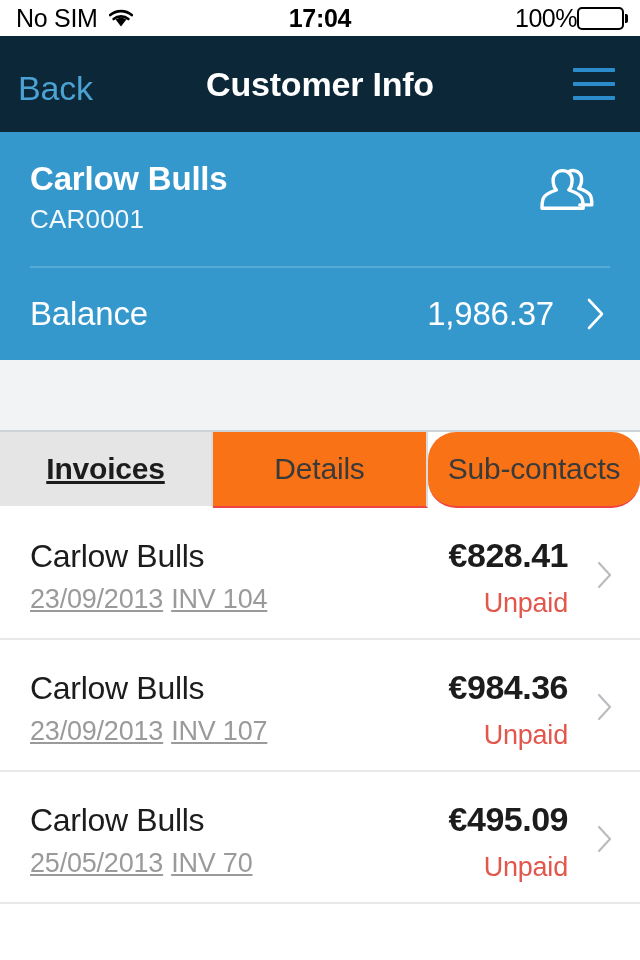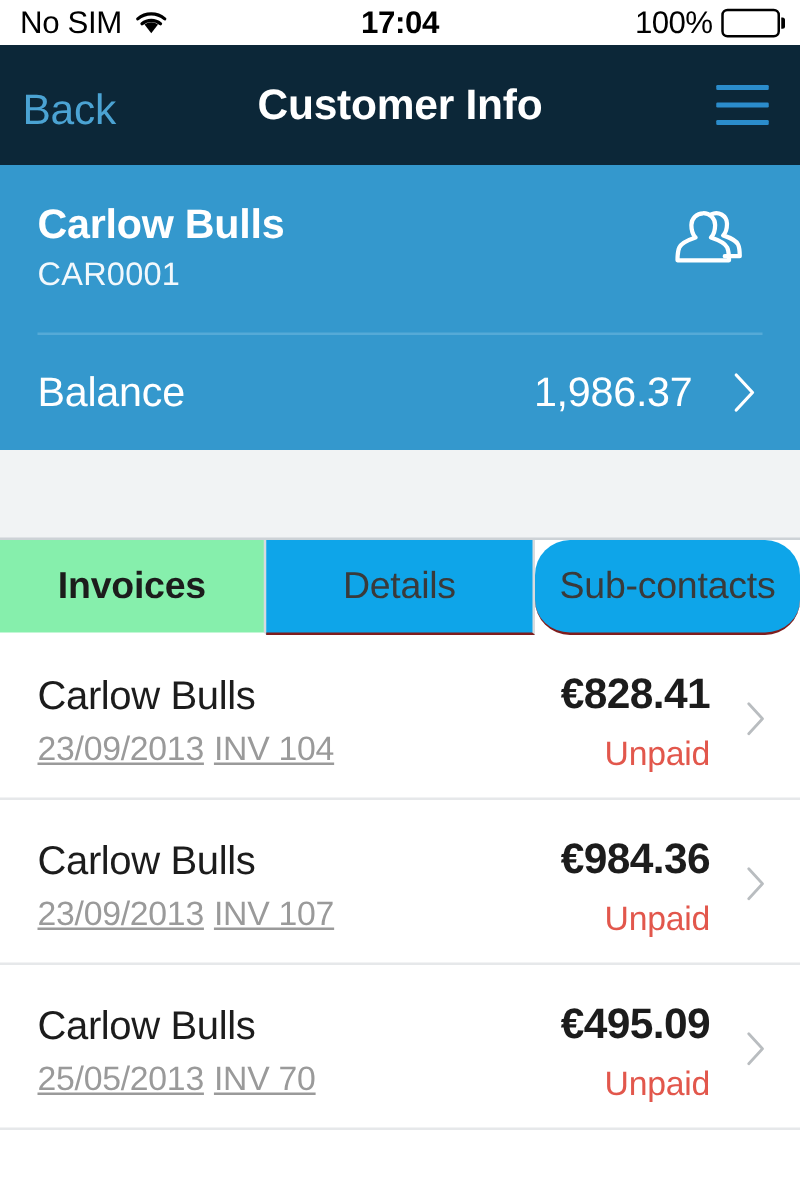--- a/index.html
+++ b/index.html
@@ -21,21 +21,21 @@
     display:flex; align-items:center; gap:8px;
   }
   .sb-carrier { font-size:25px; font-weight:400; letter-spacing:-0.3px; line-height:1; }
   .sb-center {
     position:absolute; left:0; width:640px; top:0; height:36px;
     display:flex; align-items:center; justify-content:center;
   }
   .sb-time { font-size:25px; font-weight:bold; letter-spacing:-0.3px; line-height:1; }
   .sb-right {
     position:absolute; right:12px; top:0; height:36px;
-    display:flex; align-items:center; gap:7px;
+    display:flex; align-items:center; 
   }
   .sb-batt-pct { font-size:25px; font-weight:400; letter-spacing:-0.5px; line-height:1; }
   .batt-wrap { display:flex; align-items:center; }
   .batt-body {
     width:47px; height:23px; border:2px solid #000; border-radius:5px;
     padding:2px; background:#fff;
   }
   .batt-fill { height:100%; background:#000; border-radius:2px; }
   .batt-cap { width:3px; height:9px; background:#000; border-radius:0 2px 2px 0; margin-left:1px; }
   .wifi { display:block; }
@@ -105,26 +105,27 @@
   }
 
   
   .tabbar {
     position:absolute; top:432px; left:0; width:640px; height:76px;
     display:flex; background:#ffffff;
   }
   .tab {
     height:76px; display:flex; align-items:center; justify-content:center;
     font-size:30px; color:#3a3a3a; letter-spacing:-0.2px;
-    background:#0ea5e9;
-    border-right:2px solid #d7dbde; border-bottom:2px solid #7f1d1d;
+    background:#f97316;
+    border-right:2px solid #d7dbde; border-bottom:2px solid #ef4444;
   }
   .tab.active {
-    background:#86efac; font-weight:bold; color:#1c1c1c;
+    background:#e5e5e5; font-weight:bold; color:#1c1c1c;
     border-bottom:2px solid #ffffff;
+    text-decoration:underline;
   }
   .tab-invoices { width:213px; }
   .tab-details  { width:215px; }
   .tab-sub      { width:212px; border-right:none;border-radius:28px; }
 
   
   .list { position:absolute; top:508px; left:0; width:640px; }
   .inv-row {
     position:relative; height:132px; width:640px;
     background:#ffffff; border-bottom:2px solid #e6e8ea;

